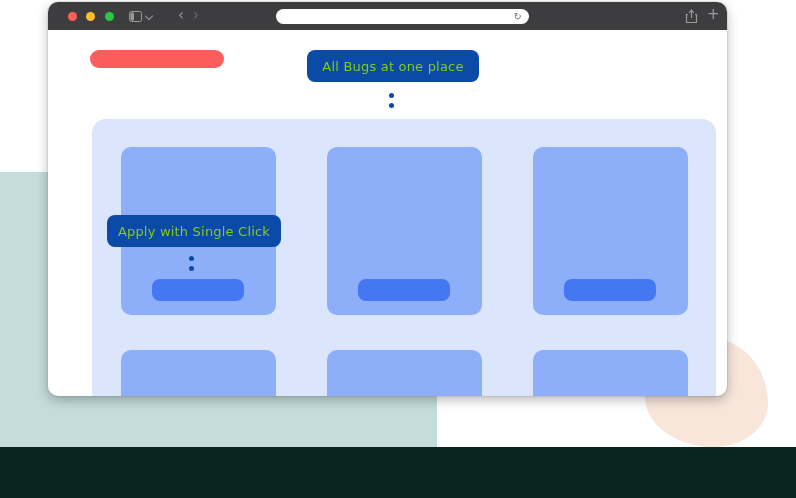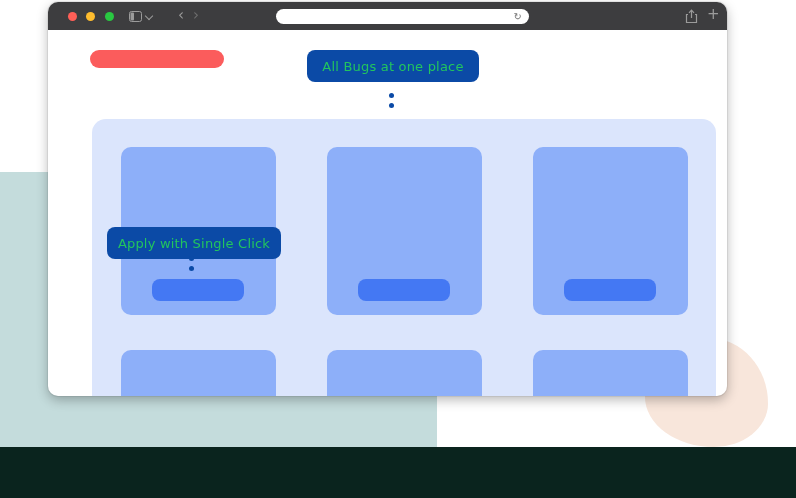--- a/index.html
+++ b/index.html
@@ -30,24 +30,24 @@
   .reload-glyph{position:absolute;right:7px;top:2px;font-size:10px;color:#777;line-height:1.1;}
   .share-svg{position:absolute;left:637px;top:7px;}
   .plus-glyph{left:659px;top:5px;font-size:15px;font-weight:400;}
 
   .content{position:absolute;left:0;top:28px;width:100%;height:366px;}
 
   
   .logo-pill{position:absolute;left:42px;top:20px;width:134px;height:18px;border-radius:9px;background:var(--accent-red,#FB5C5C);}
 
   .callout{position:absolute;height:32px;border-radius:8px;background:var(--tooltip-blue,#0B4AA6);
-           color:#22c55e;font-size:13px;font-weight:500;letter-spacing:.2px;display:flex;
+           color:#84cc16;font-size:13px;font-weight:500;letter-spacing:.2px;display:flex;
            align-items:center;justify-content:center;white-space:nowrap;z-index:5;}
   .callout-bugs{left:259px;top:20px;width:172px;}
-  .callout-apply{left:59px;top:185px;width:174px;margin-top:12px;}
+  .callout-apply{left:59px;top:185px;width:174px;}
 
   .dots{position:absolute;display:flex;flex-direction:column;gap:5px;z-index:5;}
   .dots span{width:5px;height:5px;border-radius:50%;background:var(--tooltip-blue,#0B4AA6);}
   .dots-bugs{left:341px;top:63px;}
   .dots-apply{left:141px;top:226px;}
 
   .panel{position:absolute;left:44px;top:89px;width:624px;height:277px;background:var(--panel-blue,#DBE5FC);
          border-radius:14px 14px 0 0;}
   .card{position:absolute;width:155px;background:var(--card-blue,#8DAFF9);border-radius:10px;}
   .row1{top:28px;height:168px;}

